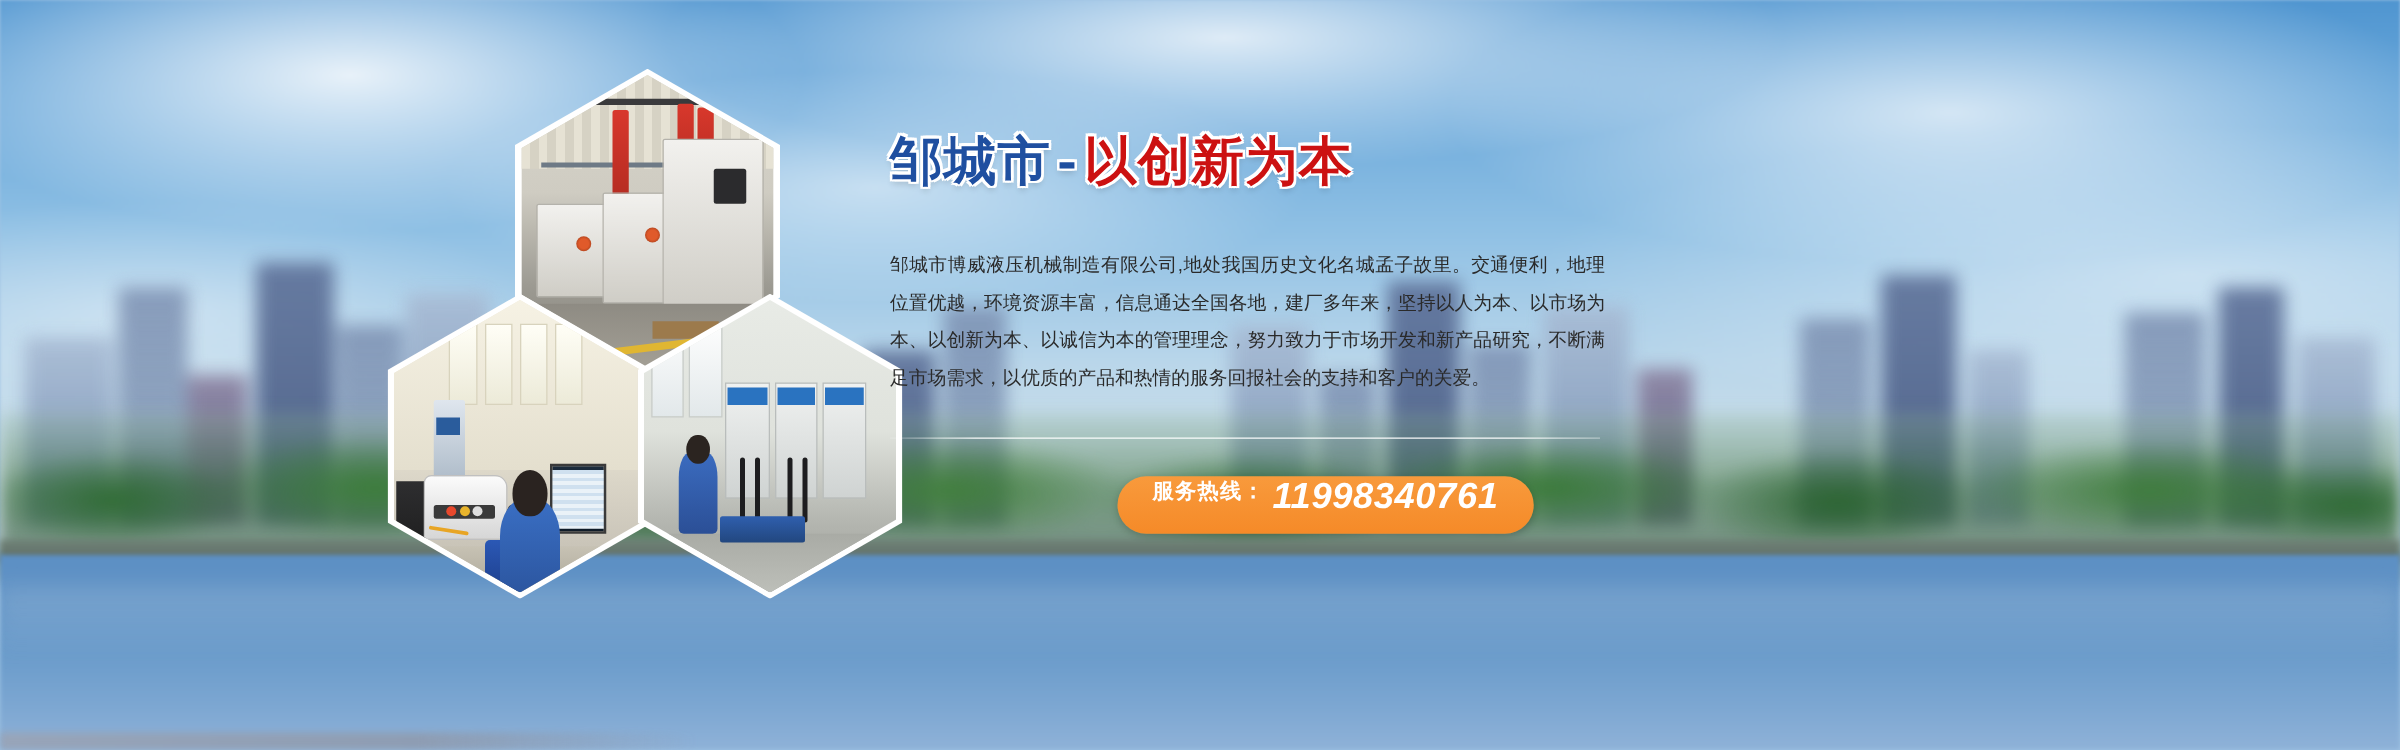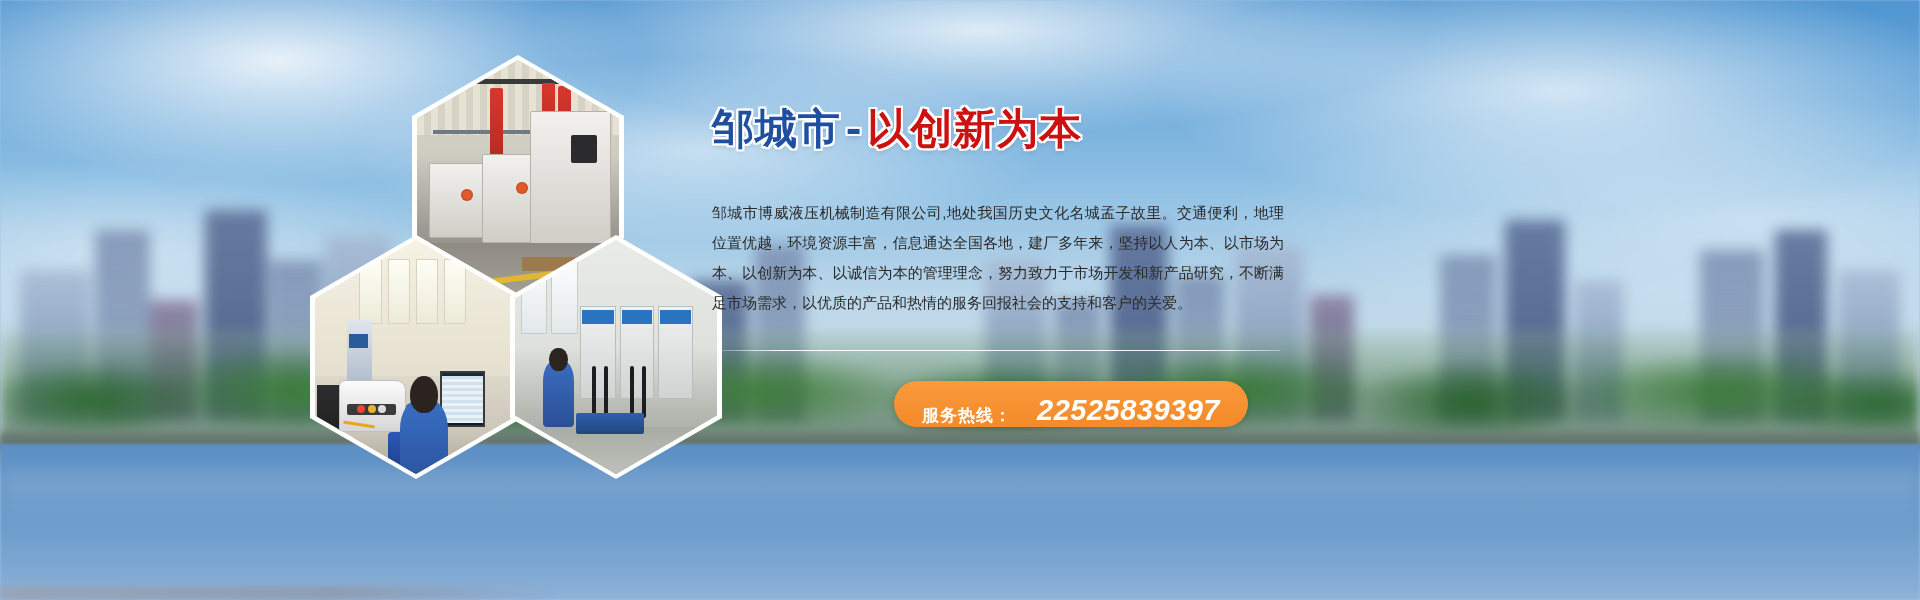--- a/index.html
+++ b/index.html
@@ -293,21 +293,21 @@
     text-align:justify;
   }
 
   .divider {
     margin-top:32px; width:568px; height:1px;
     background:linear-gradient(90deg, rgba(255,255,255,.15), rgba(255,255,255,.95) 12%, rgba(255,255,255,.95) 88%, rgba(255,255,255,.4));
   }
 
   .hotline {
     margin-top:30px; margin-left:182px;
-    display:inline-flex; align-items:flex-end; gap:25px;
+    display:inline-flex; align-items:flex-start; gap:6px;
     height:46px; padding:0 28px;
     background:linear-gradient(180deg,#f89a3c,#f58a28);
     border-radius:23px;
     box-shadow:0 2px 6px rgba(0,0,0,.18);
   }
   .hotline .hl-label {
     color:#ffffff; font-size:17px; font-weight:700; letter-spacing:1px;
   }
   .hotline .hl-number {
     color:#ffffff; font-size:29px; font-weight:700; font-style:italic;
@@ -434,18 +434,18 @@
     <h1 class="title">
       <span class="t-blue">邹城市-</span><span class="t-red">以创新为本</span>
     </h1>
 
     <p class="desc">邹城市博威液压机械制造有限公司,地处我国历史文化名城孟子故里。交通便利，地理位置优越，环境资源丰富，信息通达全国各地，建厂多年来，坚持以人为本、以市场为本、以创新为本、以诚信为本的管理理念，努力致力于市场开发和新产品研究，不断满足市场需求，以优质的产品和热情的服务回报社会的支持和客户的关爱。</p>
 
     <div class="divider"></div>
 
     <div class="hotline">
       <span class="hl-label">服务热线：</span>
-      <span class="hl-number">22525839397</span>
+      <span class="hl-number">11998340761</span>
     </div>
 
   </div>
 
 </div>
 
 </body></html>

